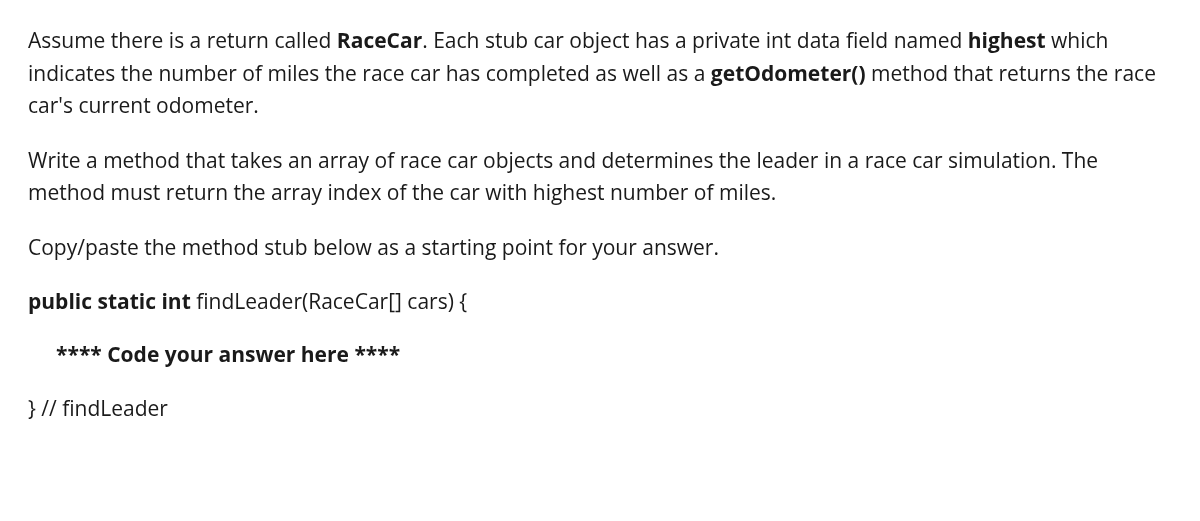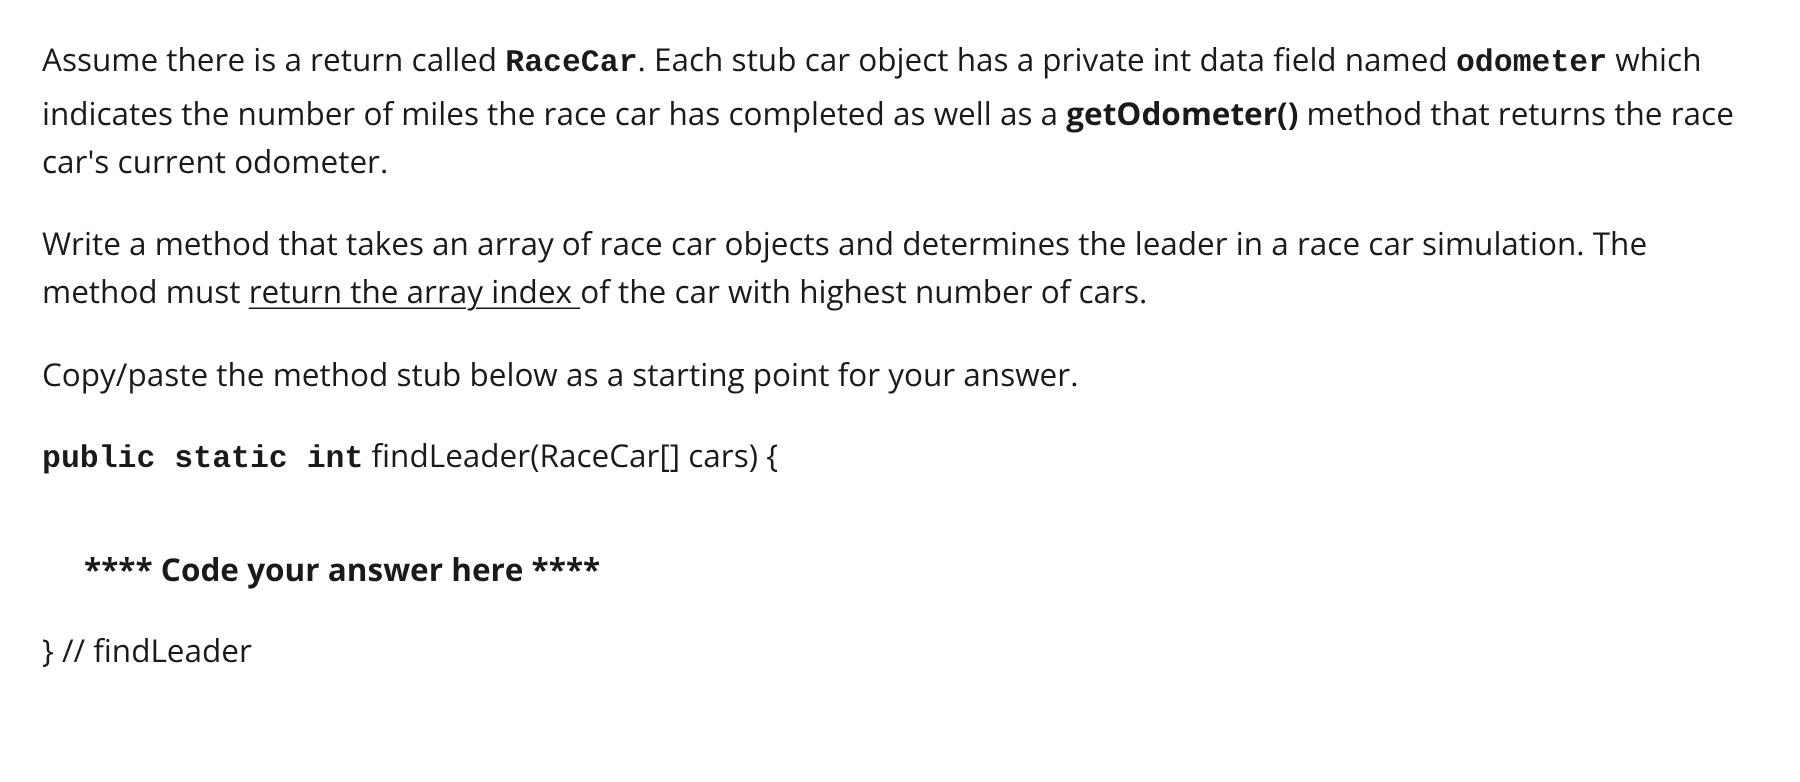--- a/index.html
+++ b/index.html
@@ -11,52 +11,50 @@
       color: #1a1a1a;
       background: #fff;
       width: 1200px;
       box-sizing: border-box;
     }
     p {
       margin: 0 0 22px 0;
     }
     .bold {
       font-weight: 700;
-      font-family: Liberation Mono, monospace;
     }
     .bold-italic {
       font-weight: 700;
     }
     .underline {
-      text-decoration: underline;
       text-decoration-thickness: 1px;
       text-underline-offset: 3px;
     }
     .indent {
       padding-left: 28px;
     }
     .code-open {
-      margin-bottom: 40px;
+      margin-bottom: 20px;
     }
     .code-placeholder {
       font-weight: 700;
     }
     .code-close {
       margin-bottom: 0;
     }
   </style>
 </head>
 <body>
 
 <p>
-  <span>Assume there is a return called </span><span class="bold">RaceCar</span><span>.  Each stub car object has a private int data field named </span><span class="bold">odometer</span><span> which indicates the number of miles the race car has completed as well as a </span><span class="bold-italic">getOdometer()</span><span> method that returns the race car's current odometer.</span>
+  <span>Assume there is a return called </span><span class="bold">RaceCar</span><span>.  Each stub car object has a private int data field named </span><span class="bold">highest</span><span> which indicates the number of miles the race car has completed as well as a </span><span class="bold-italic">getOdometer()</span><span> method that returns the race car's current odometer.</span>
 </p>
 
 <p>
-  <span>Write a method that takes an array of race car objects and determines the leader in a race car simulation.  The method must </span><span class="underline">return the array index </span><span>of the car with highest number of cars.</span>
+  <span>Write a method that takes an array of race car objects and determines the leader in a race car simulation.  The method must </span><span class="underline">return the array index </span><span>of the car with highest number of miles.</span>
 </p>
 
 <p>Copy/paste the method stub below as a starting point for your answer.</p>
 
 <p class="code-open">
   <span class="bold">public static int</span><span> findLeader(RaceCar[] cars) {</span>
 </p>
 
 <p class="code-placeholder indent">**** Code your answer here ****</p>
 

